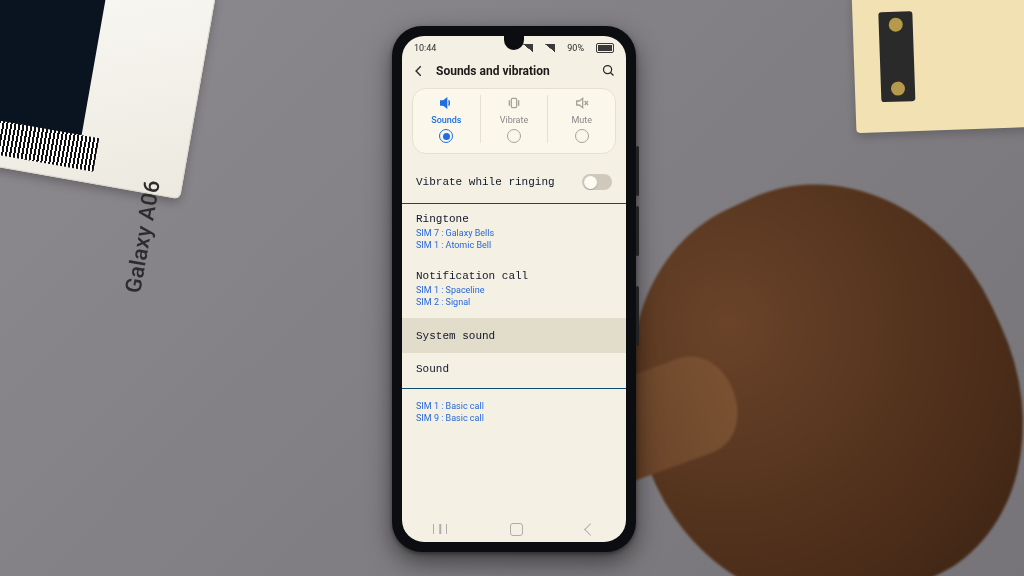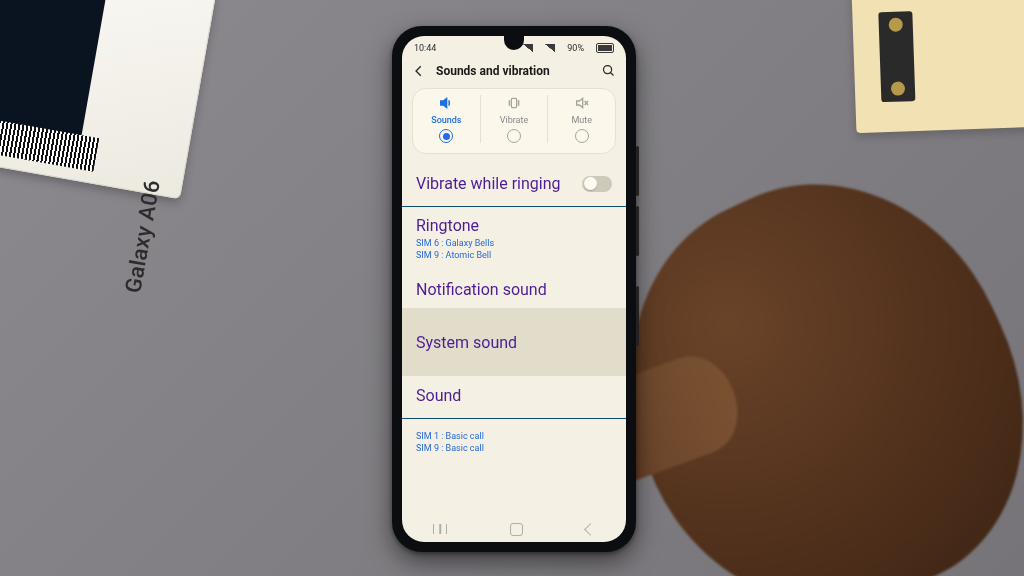--- a/index.html
+++ b/index.html
@@ -36,26 +36,26 @@
   .mode:last-child{border-right:none;}
   .mode .ico svg{width:16px;height:16px;display:block;}
   .mode .ico.active svg{stroke:#1f6fe3;fill:#1f6fe3;}
   .mode .lbl{font-size:9px;color:#888;}
   .mode .lbl.active{color:#1f6fe3;font-weight:500;}
   .radio{width:12px;height:12px;border-radius:50%;border:1.5px solid #a8a399;display:inline-block;position:relative;}
   .radio.on{border-color:#1f6fe3;}
   .radio.on::after{content:"";position:absolute;inset:2.5px;border-radius:50%;background:#1f6fe3;}
   .row{padding:9px 14px;border-top:1px solid transparent;}
   .row.sep{border-top:1px solid #0c4a6e;margin-top:4px;}
-  .row .t{font-size:16px;color:#4c1d95;}
+  .row .t{font-size:11px;color:#0f172a;font-family:Liberation Mono, monospace;}
   .row .s{font-size:9px;color:#2668d9;line-height:1.35;margin-top:2px;}
   .row.toggle{display:flex;align-items:center;justify-content:space-between;margin-top:10px;}
   .switch{width:30px;height:16px;background:#cfc9bb;border-radius:10px;position:relative;}
   .switch::after{content:"";position:absolute;left:1.5px;top:1.5px;width:13px;height:13px;background:#fdfaf2;border-radius:50%;box-shadow:0 1px 1px rgba(0,0,0,.2);}
-  .row.hl{background:#e2dcca;padding:24px 14px;}
+  .row.hl{background:#e2dcca;padding:11px 14px;}
   .navbar{position:absolute;bottom:0;left:0;right:0;height:26px;display:flex;justify-content:space-around;align-items:center;}
   .navbar span{color:#adadad;font-size:13px;}
   .navbar .nav-recent{width:12px;height:10px;border-left:1.5px solid #adadad;border-right:1.5px solid #adadad;position:relative;}
   .navbar .nav-recent::before{content:"";position:absolute;left:50%;top:0;bottom:0;width:1.5px;background:#adadad;transform:translateX(-50%);}
   .navbar .nav-home{width:11px;height:11px;border:1.5px solid #adadad;border-radius:3px;}
   .navbar .nav-back{width:8px;height:8px;border-left:1.5px solid #adadad;border-bottom:1.5px solid #adadad;transform:rotate(45deg);}
 </style>
 </head>
 <body>
 
@@ -139,26 +139,29 @@
       </div>
 
       <div class="row toggle">
         <span class="t">Vibrate while ringing</span>
         <span class="switch"></span>
       </div>
 
       <div class="row sep">
         <div class="t">Ringtone</div>
         <div class="s">
-          <span>SIM 6 : Galaxy Bells</span><br><span>SIM 9 : Atomic Bell</span>
+          <span>SIM 7 : Galaxy Bells</span><br><span>SIM 1 : Atomic Bell</span>
         </div>
       </div>
 
       <div class="row">
-        <div class="t">Notification sound</div>
+        <div class="t">Notification call</div>
+        <div class="s">
+          <span>SIM 1 : Spaceline</span><br><span>SIM 2 : Signal</span>
+        </div>
       </div>
 
       <div class="row hl">
         <div class="t">System sound</div>
       </div>
 
       <div class="row">
         <div class="t">Sound</div>
       </div>
 

